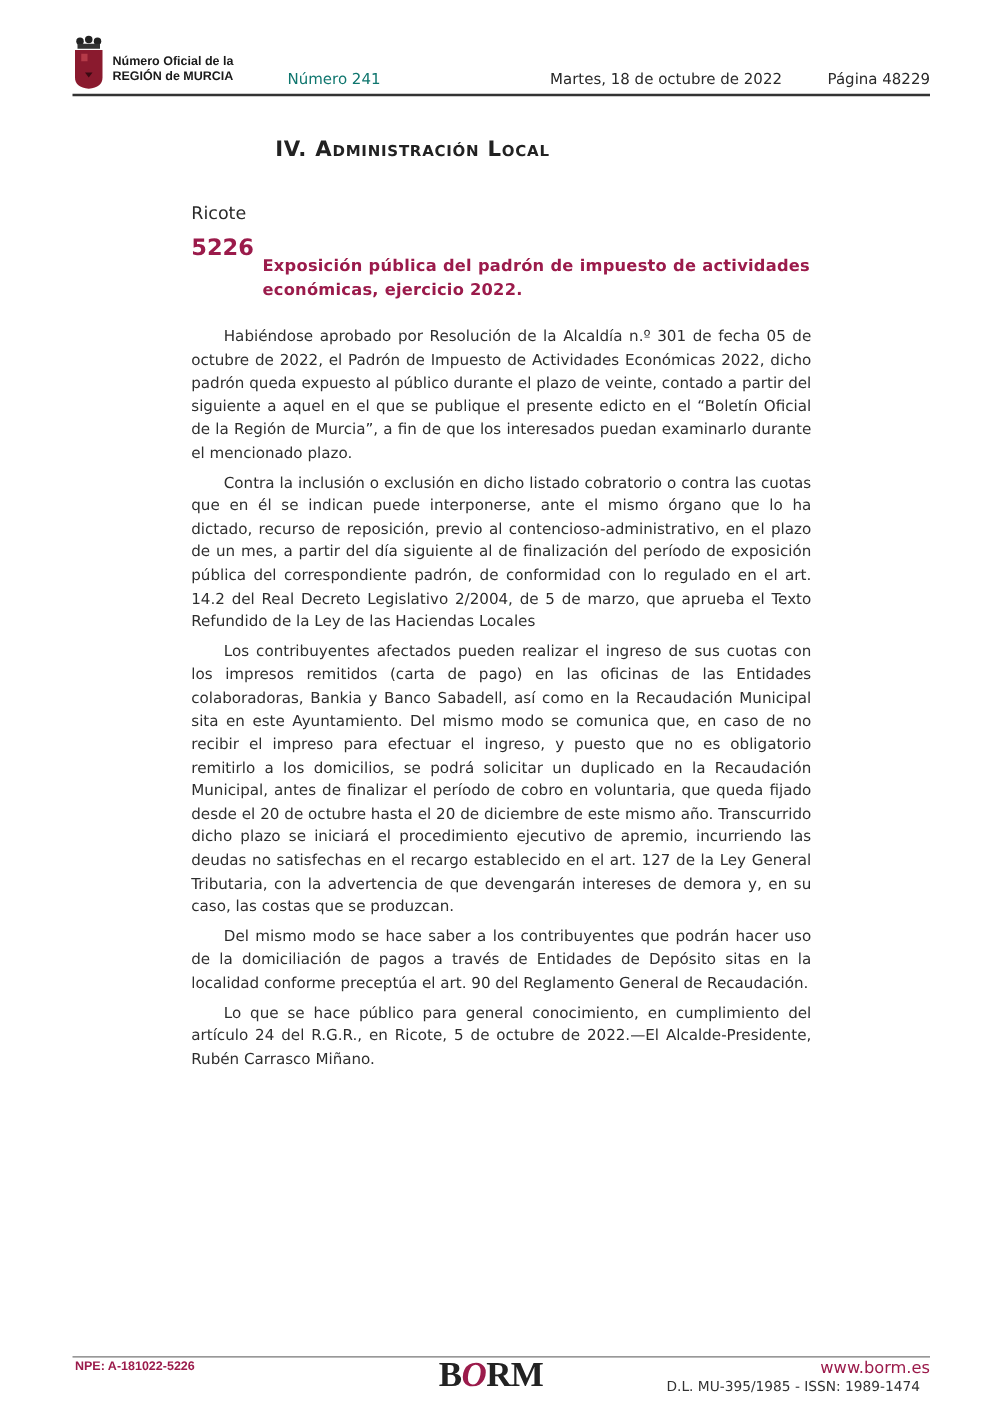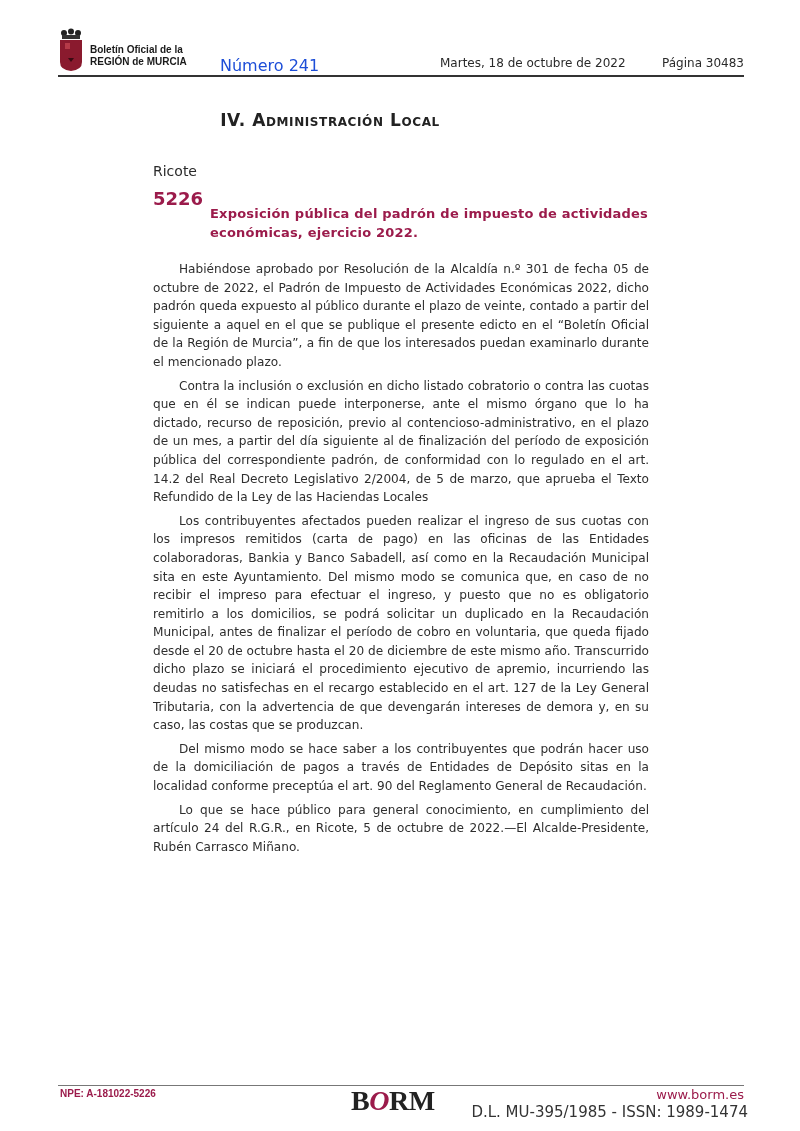--- a/index.html
+++ b/index.html
@@ -4,21 +4,21 @@
 <style>
   html, body { margin: 0; padding: 0; background: #ffffff; }
   body { width: 800px; height: 1131px; position: relative; overflow: hidden;
          font-family: "DejaVu Sans", sans-serif; color: #2a2a2a; }
 
   
   .header { position: absolute; left: 58px; top: 28px; width: 686px; height: 46px; }
   .shield { position: absolute; left: 0; top: 0; width: 26px; height: 44px; }
   .brand { position: absolute; left: 32px; top: 16px; font-family: "Liberation Sans", sans-serif;
            font-weight: bold; font-size: 10px; line-height: 12px; color: #1a1a1a; }
-  .hdr-num { position: absolute; left: 162px; top: 28px; font-size: 16px; color: #1d4ed8; }
+  .hdr-num { position: absolute; left: 172px; top: 28px; font-size: 12px; color: #0f766e; }
   .hdr-date { position: absolute; left: 337px; top: 28px; font-size: 12px; color: #2a2a2a; margin-left: 45px; }
   .hdr-page { position: absolute; right: 0; top: 28px; font-size: 12px; color: #2a2a2a; }
   .hdr-rule { position: absolute; left: 58px; top: 75px; width: 686px; height: 2px; background: #333; }
 
   
   .section-title { position: absolute; left: 0; width: 660px; top: 110px; text-align: center;
                    font-weight: bold; font-size: 17px; letter-spacing: 0.6px; color: #222; }
   .section-title .sc { font-variant: small-caps; }
 
   .entity { position: absolute; left: 153px; top: 163px; font-size: 14px; color: #2a2a2a; }
@@ -33,42 +33,42 @@
             text-indent: 26px; color: #2e2e2e; }
 
   
   .ftr-rule { position: absolute; left: 58px; top: 1085px; width: 686px; height: 1px; background: #777; }
   .npe { position: absolute; left: 60px; top: 1088px; font-family: "Liberation Sans", sans-serif;
          font-weight: bold; font-size: 10px; color: #9b1b4b; }
   .borm { position: absolute; left: 351px; top: 1085px; font-family: "Liberation Serif", serif;
           font-weight: bold; font-size: 28px; color: #222; letter-spacing: -0.5px; }
   .borm .o { color: #9b1b4b; font-style: italic; }
   .web { position: absolute; right: 56px; top: 1087px; font-size: 13px; color: #9b1b4b; }
-  .dl { position: absolute; right: 52px; top: 1103px; font-size: 15px; color: #333; padding-left: 12px; }
+  .dl { position: absolute; right: 64px; top: 1103px; font-size: 11px; color: #333; padding-left: 12px; }
 </style>
 </head>
 <body>
 
 <div class="header">
   <svg class="shield" viewBox="0 0 26 44">
     <circle cx="6" cy="5" r="3" fill="#222"></circle>
     <circle cx="13" cy="3.5" r="3" fill="#222"></circle>
     <circle cx="20" cy="5" r="3" fill="#222"></circle>
     <rect x="4" y="7" width="18" height="4" fill="#333"></rect>
     <path d="M2 12 H24 V34 Q24 42 13 43 Q2 42 2 34 Z" fill="#8a1a2e"></path>
     <rect x="7" y="15" width="5" height="6" fill="#b53a48"></rect>
     <path d="M10 30 L13 34 L16 30 Z" fill="#3a0a12"></path>
   </svg>
   <div class="brand">
-    <div>Boletín Oficial de la</div>
+    <div>Número Oficial de la</div>
     <div>REGIÓN de MURCIA</div>
   </div>
   <div class="hdr-num">Número 241</div>
   <div class="hdr-date">Martes, 18 de octubre de 2022</div>
-  <div class="hdr-page">Página 30483</div>
+  <div class="hdr-page">Página 48229</div>
 </div>
 <div class="hdr-rule"></div>
 
 <div class="section-title">
   <span>IV.</span>
   <span class="sc">Administración Local</span>
 </div>
 
 <div class="entity">Ricote</div>
 

